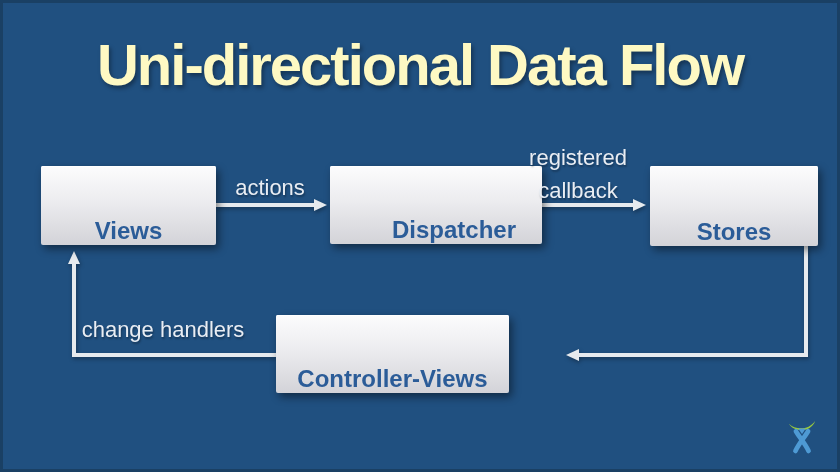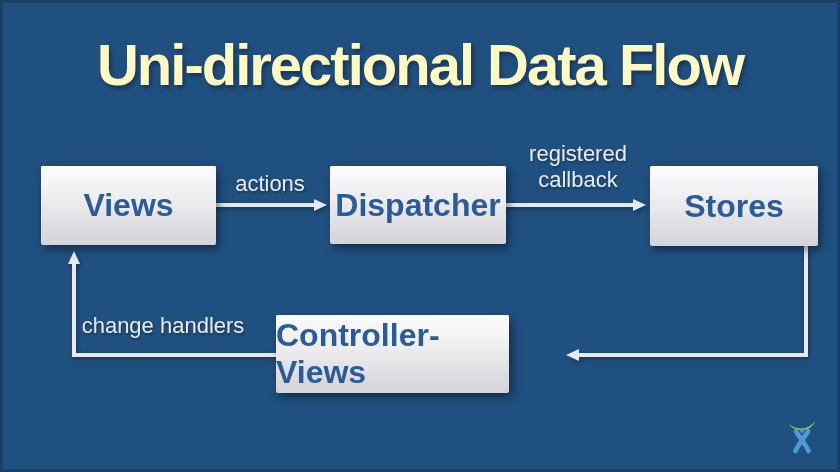--- a/index.html
+++ b/index.html
@@ -22,39 +22,39 @@
     text-align: center;
     color: #fef9c3;
     font-size: 58px;
     font-weight: bold;
     letter-spacing: -2px;
     text-shadow: 2px 3px 4px rgba(0,0,0,0.35);
   }
   .node {
     position: absolute;
     display: flex;
-    align-items: center;
+    align-items: flex-end;
     justify-content: center;
     background: linear-gradient(180deg, #fcfcfd 0%, #ececef 45%, #d3d3d8 100%);
     border-radius: 2px;
     box-shadow: 3px 4px 8px rgba(0,0,0,0.45), inset 0 1px 0 #ffffff;
     color: #2b5c98;
-    font-size: 32px;
+    font-size: 24px;
     font-weight: bold;
   }
   .node-views       { left: 38px;  top: 163px; width: 175px; height: 79px; }
-  .node-dispatcher  { left: 327px; top: 163px; width: 176px; height: 78px; }
+  .node-dispatcher  { left: 327px; top: 163px; width: 176px; height: 78px; padding-left: 36px; }
   .node-stores      { left: 647px; top: 163px; width: 168px; height: 80px; }
   .node-controller  { left: 273px; top: 312px; width: 233px; height: 78px; }
   .edge-label {
     position: absolute;
     transform: translateX(-50%);
     color: #e9edf3;
     font-size: 22px;
-    line-height: 26px;
+    line-height: 33px;
     text-align: center;
     white-space: pre-line;
     text-shadow: 1px 2px 2px rgba(0,0,0,0.3);
   }
   .label-actions        { left: 267px; top: 168px; }
   .label-registered     { left: 575px; top: 138px; }
   .label-change-events  { left: 692px; top: 310px; }
   .label-event-handlers { left: 160px; top: 310px; }
   .arrows {
     position: absolute;

